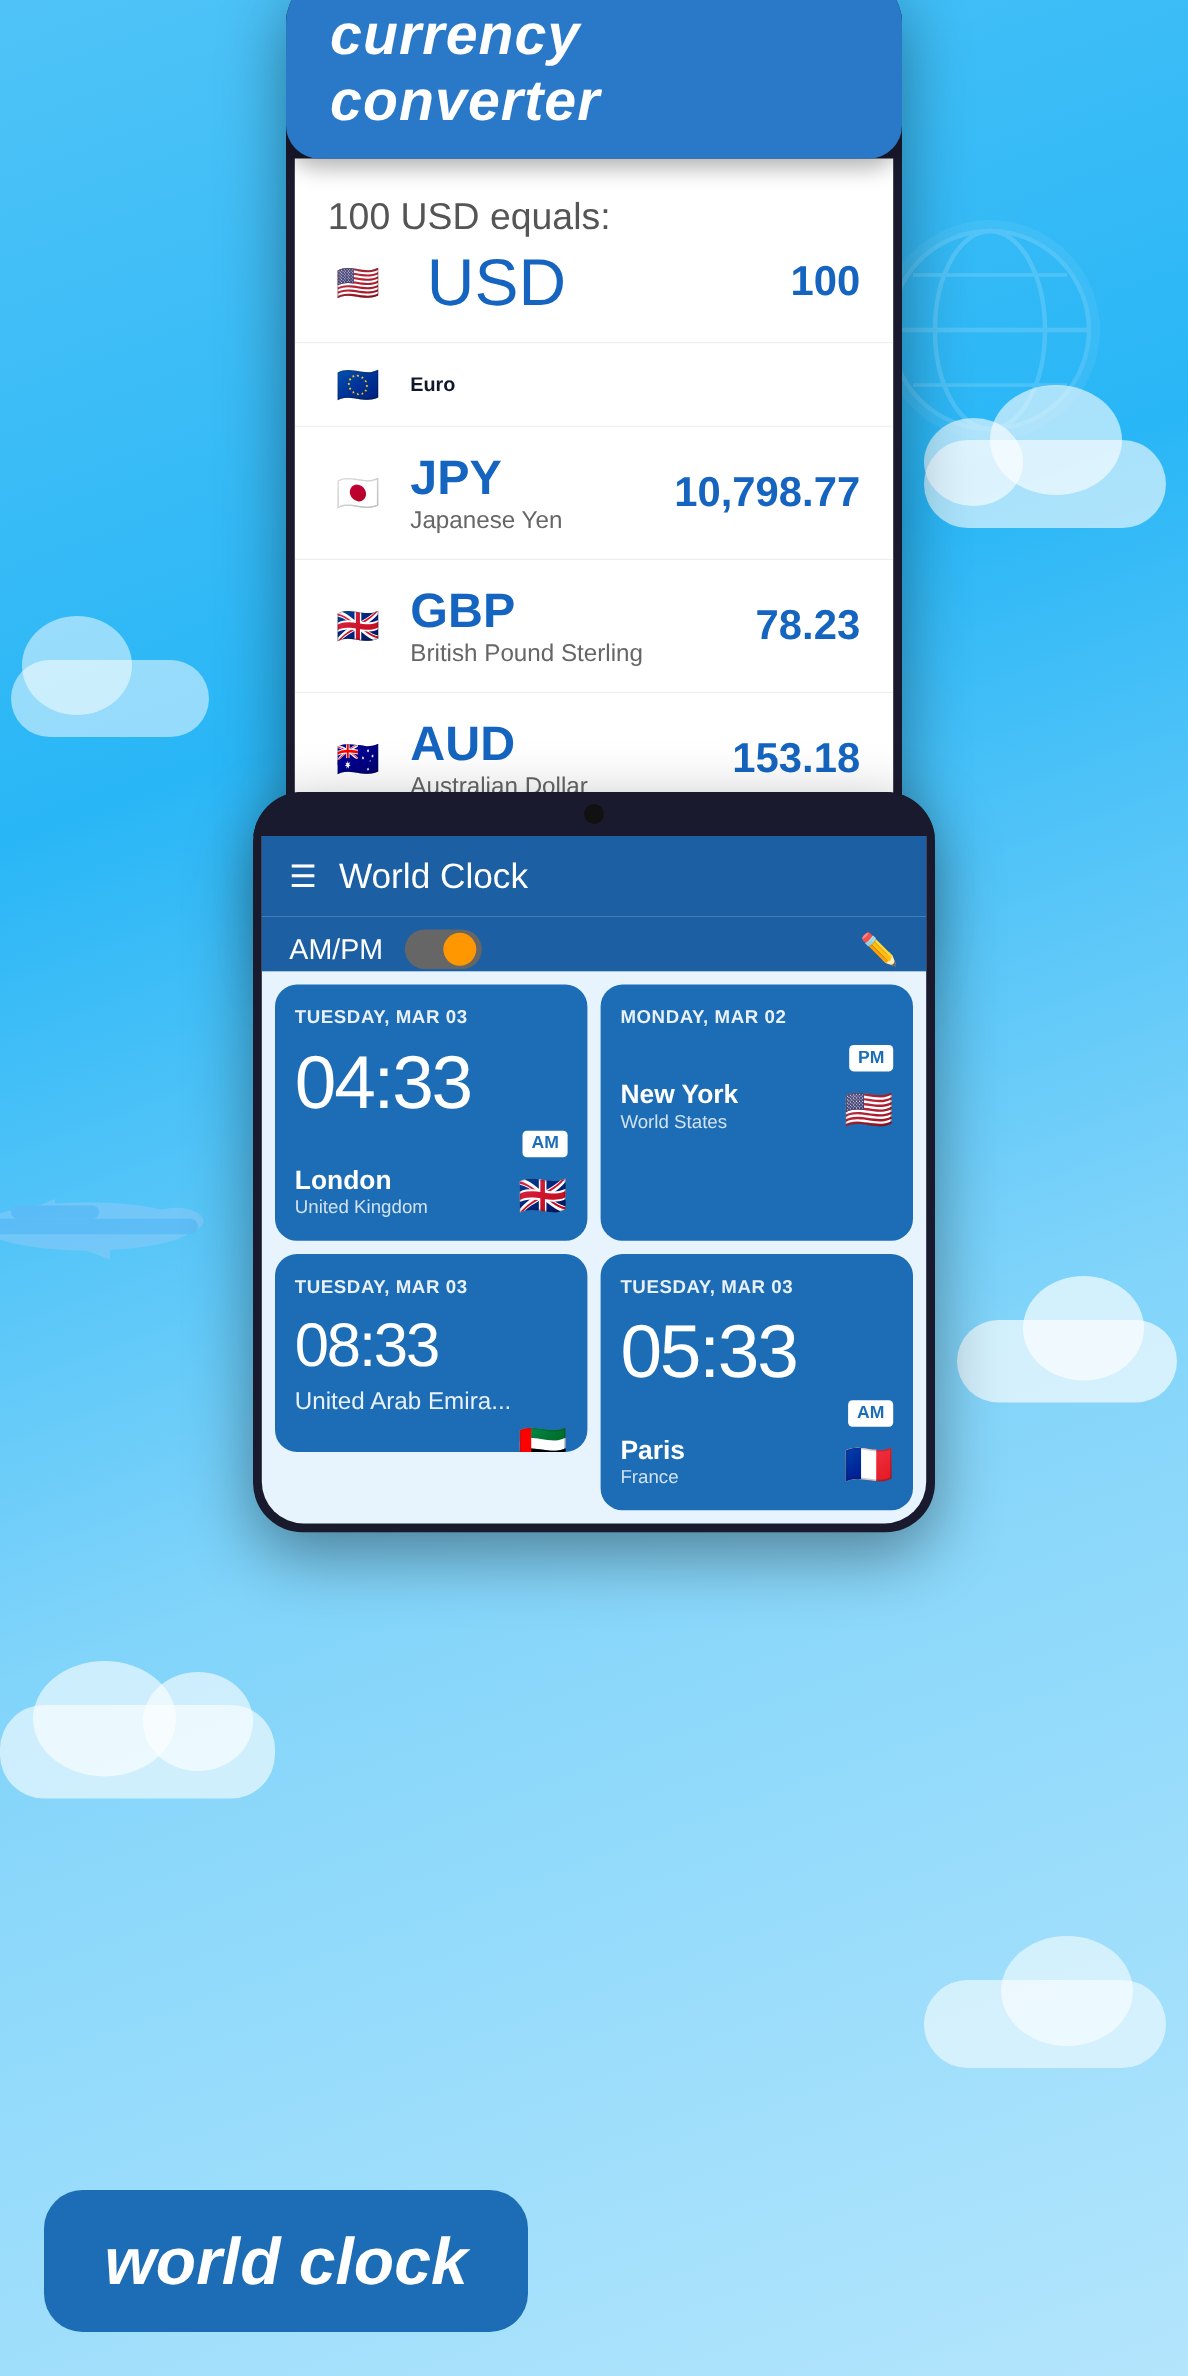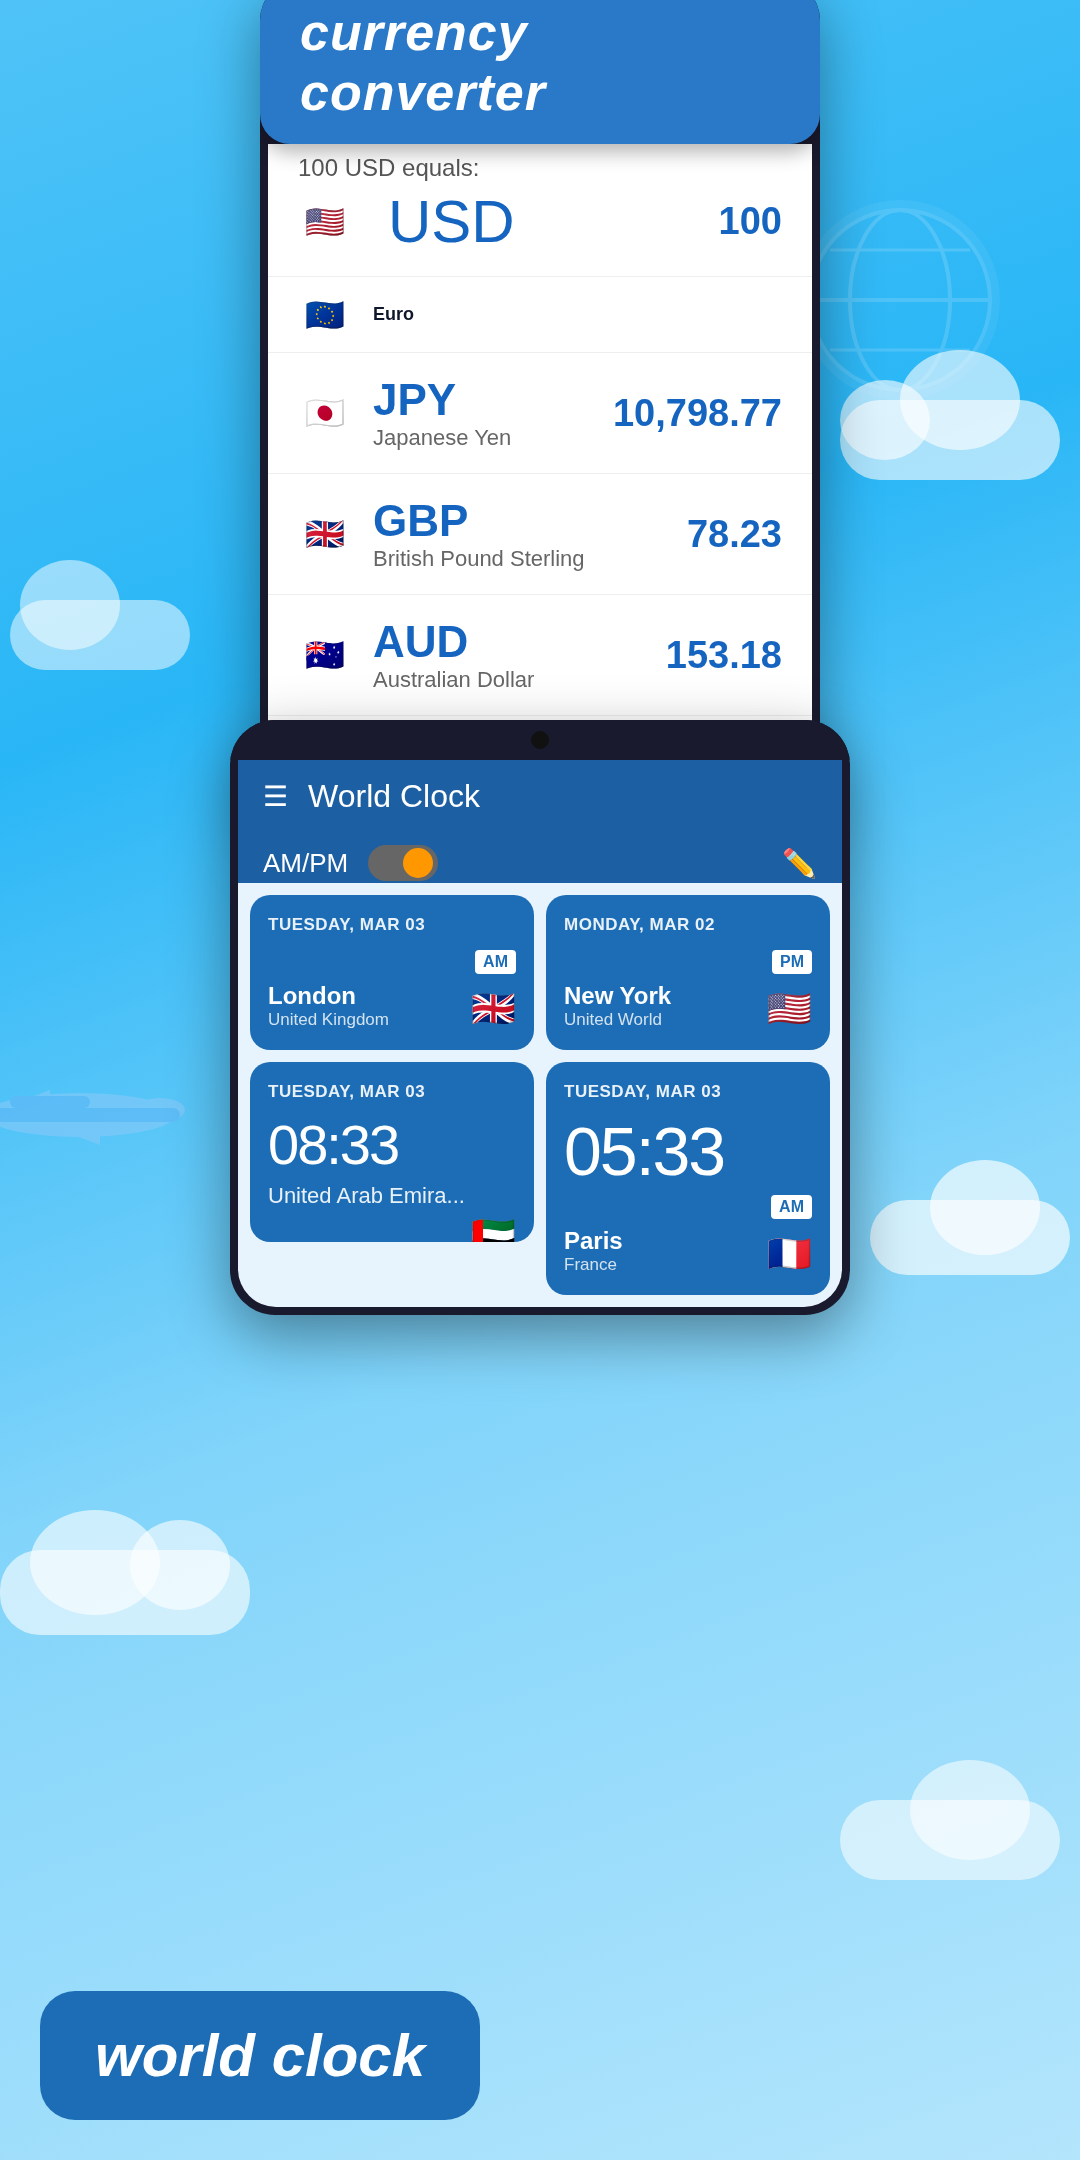--- a/index.html
+++ b/index.html
@@ -97,23 +97,24 @@
       font-weight: 700;
       color: #1565c0;
     }
 
     
     .usd-partial {
       padding: 10px 30px 20px;
       border-bottom: 1px solid #eee;
     }
     .usd-header {
-      font-size: 24px;
+      font-size: 34px;
       color: #555;
       margin-bottom: 5px;
+      margin-top: 24px;
     }
     .usd-row {
       display: flex;
       align-items: center;
     }
     .usd-code {
       font-size: 60px;
       font-weight: 400;
       color: #1565c0;
       margin-left: 15px;
@@ -428,41 +429,42 @@
         <div class="toggle-knob"></div>
       </div>
       <div style="flex:1;"></div>
       <div class="edit-icon">✏️</div>
     </div>
 
     <div class="wc-grid">
 
       <div class="clock-card">
         <div class="clock-date">TUESDAY, MAR 03</div>
+        <div class="clock-time">04:33</div>
         <div style="display:flex; justify-content:flex-end; margin-bottom:8px;">
           <span class="am-pm-badge">AM</span>
         </div>
         <div class="clock-city-row">
           <div>
             <div class="city-name">London</div>
             <div class="country-name">United Kingdom</div>
           </div>
           <div class="flag-img">🇬🇧</div>
         </div>
       </div>
 
       <div class="clock-card">
         <div class="clock-date">MONDAY, MAR 02</div>
         <div style="display:flex; justify-content:flex-end; margin-bottom:8px;">
           <span class="am-pm-badge">PM</span>
         </div>
         <div class="clock-city-row">
           <div>
             <div class="city-name">New York</div>
-            <div class="country-name">United World</div>
+            <div class="country-name">World States</div>
           </div>
           <div class="flag-img">🇺🇸</div>
         </div>
       </div>
 
       <div class="clock-card-partial">
         <div class="clock-date">TUESDAY, MAR 03</div>
         <div class="clock-time" style="font-size:56px; font-weight:300; letter-spacing:-2px; line-height:1; color:white;">08:33</div>
         <div style="margin-top: 8px;">
           <div class="country-name" style="color: rgba(255,255,255,0.9);font-size:22px;">United Arab Emira...</div>

